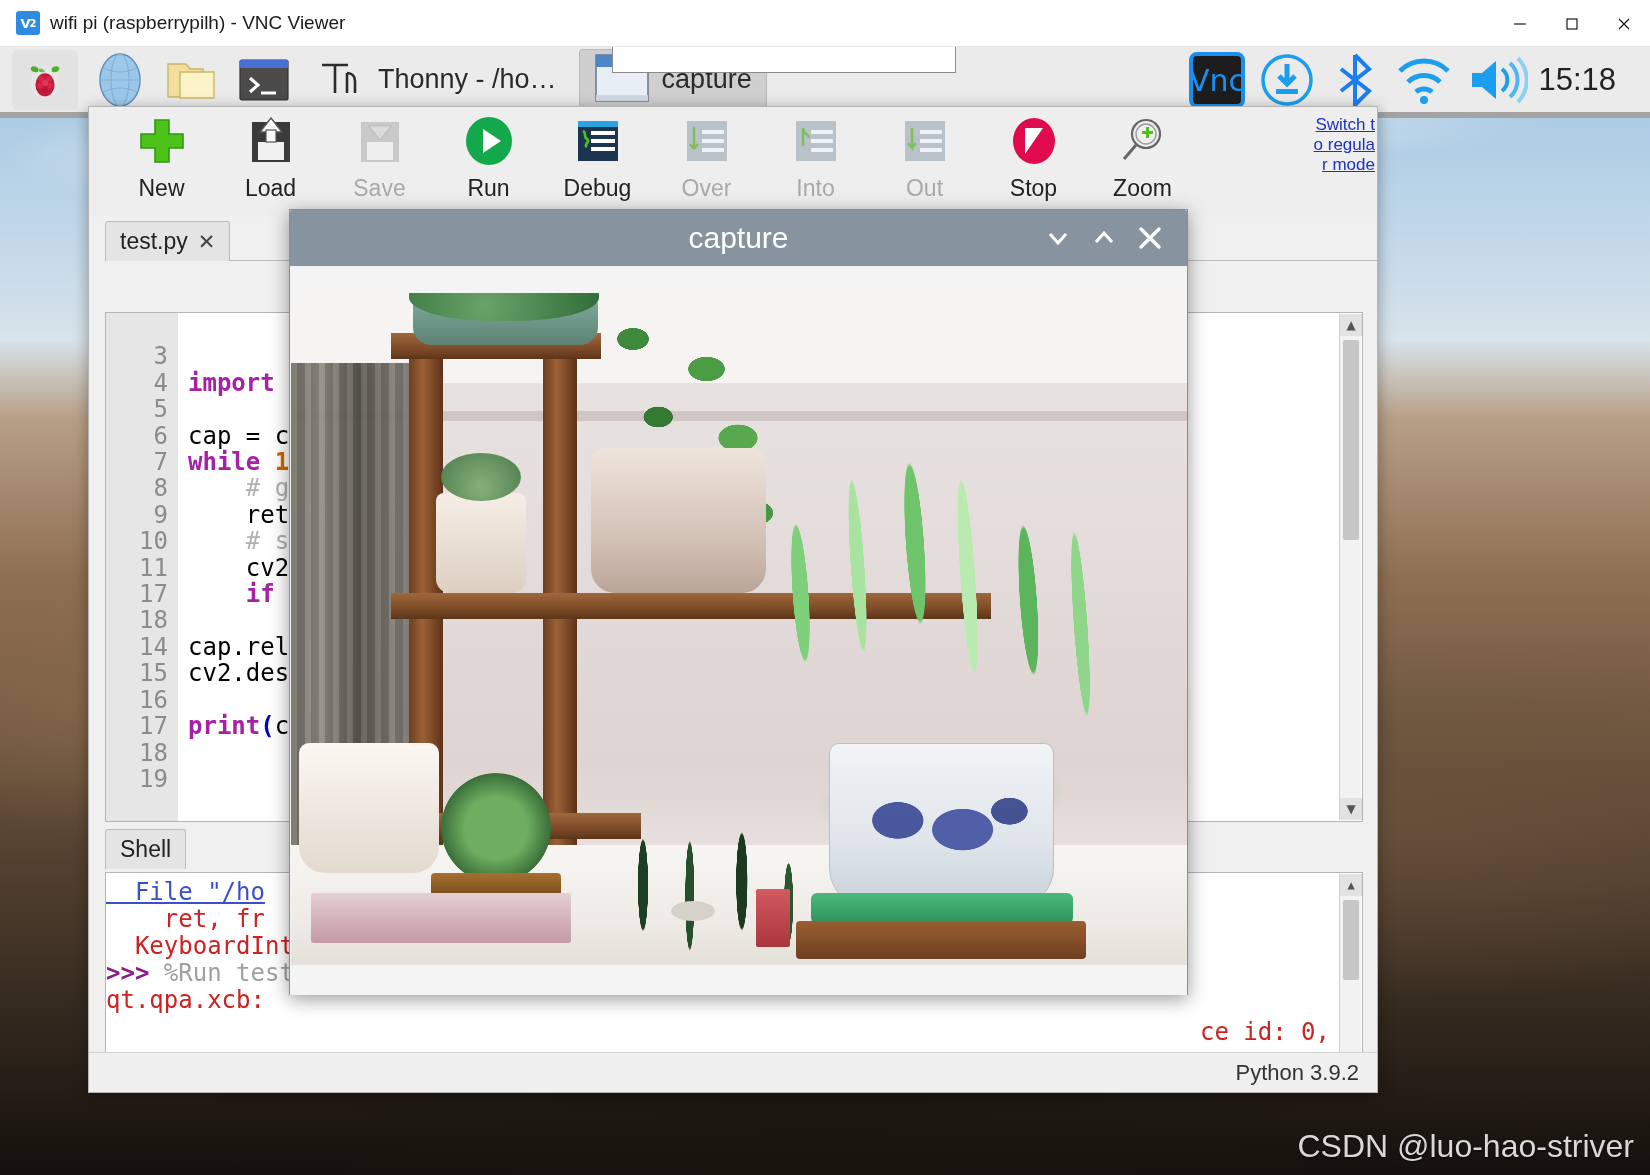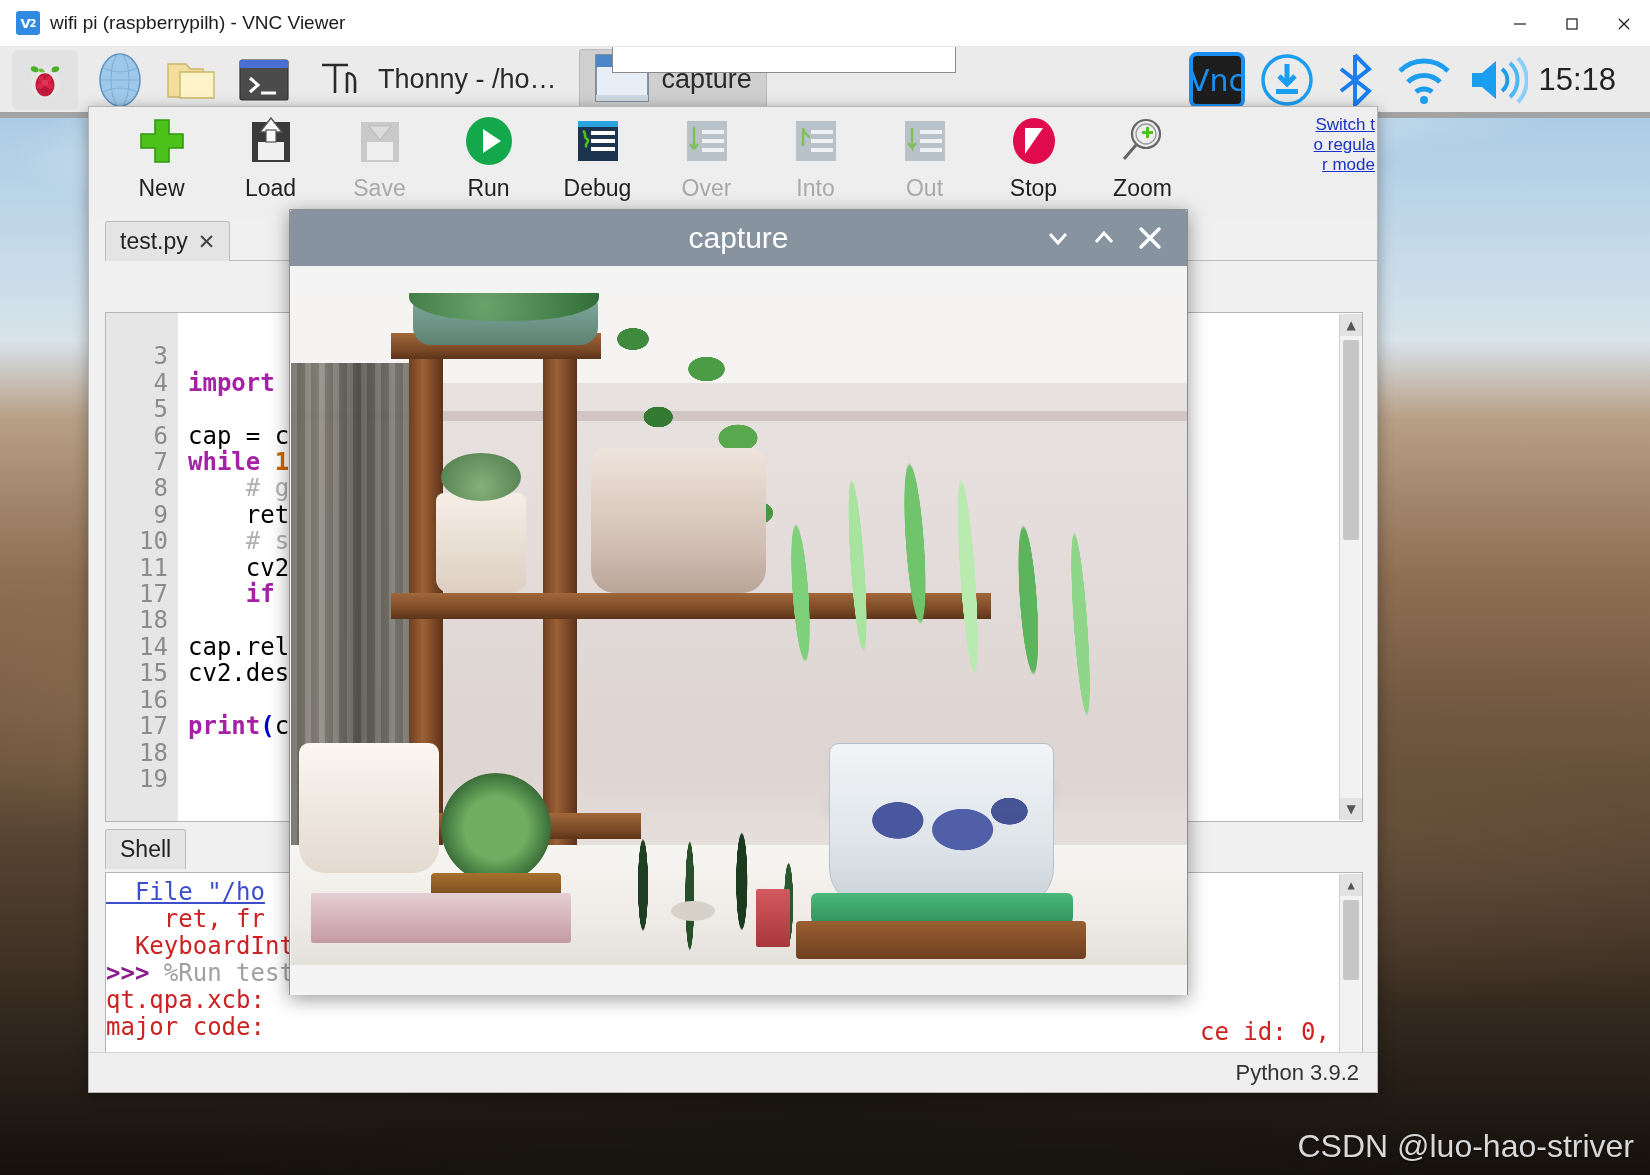--- a/index.html
+++ b/index.html
@@ -537,21 +537,20 @@
         </div>
       </div>
 
       <div id="shell-pane">
         <div id="shell-text">
             <div><span class="sh-link">  File "/ho</span></div>
             <div><span class="sh-err">    ret, fr</span></div>
             <div><span class="sh-err">  KeyboardInt</span></div>
             <div><span class="sh-prompt">&gt;&gt;&gt;</span><span class="sh-dim"> %Run test</span></div>
             <div><span class="sh-err">qt.qpa.xcb:</span></div>
-            <div><span class="sh-err">major code:</span></div>
           </div>
         <div class="vscroll">
           <div class="arrow up">▲</div>
           <div class="thumb" style="top:26px;height:80px;"></div>
           <div class="arrow down">▼</div>
         </div>
       <div class="sh-err" style="position: absolute; right: 32px; top: 146px; text-align: right;">ce id: 0,</div>
         </div>
 
       <div id="thonny-status">

